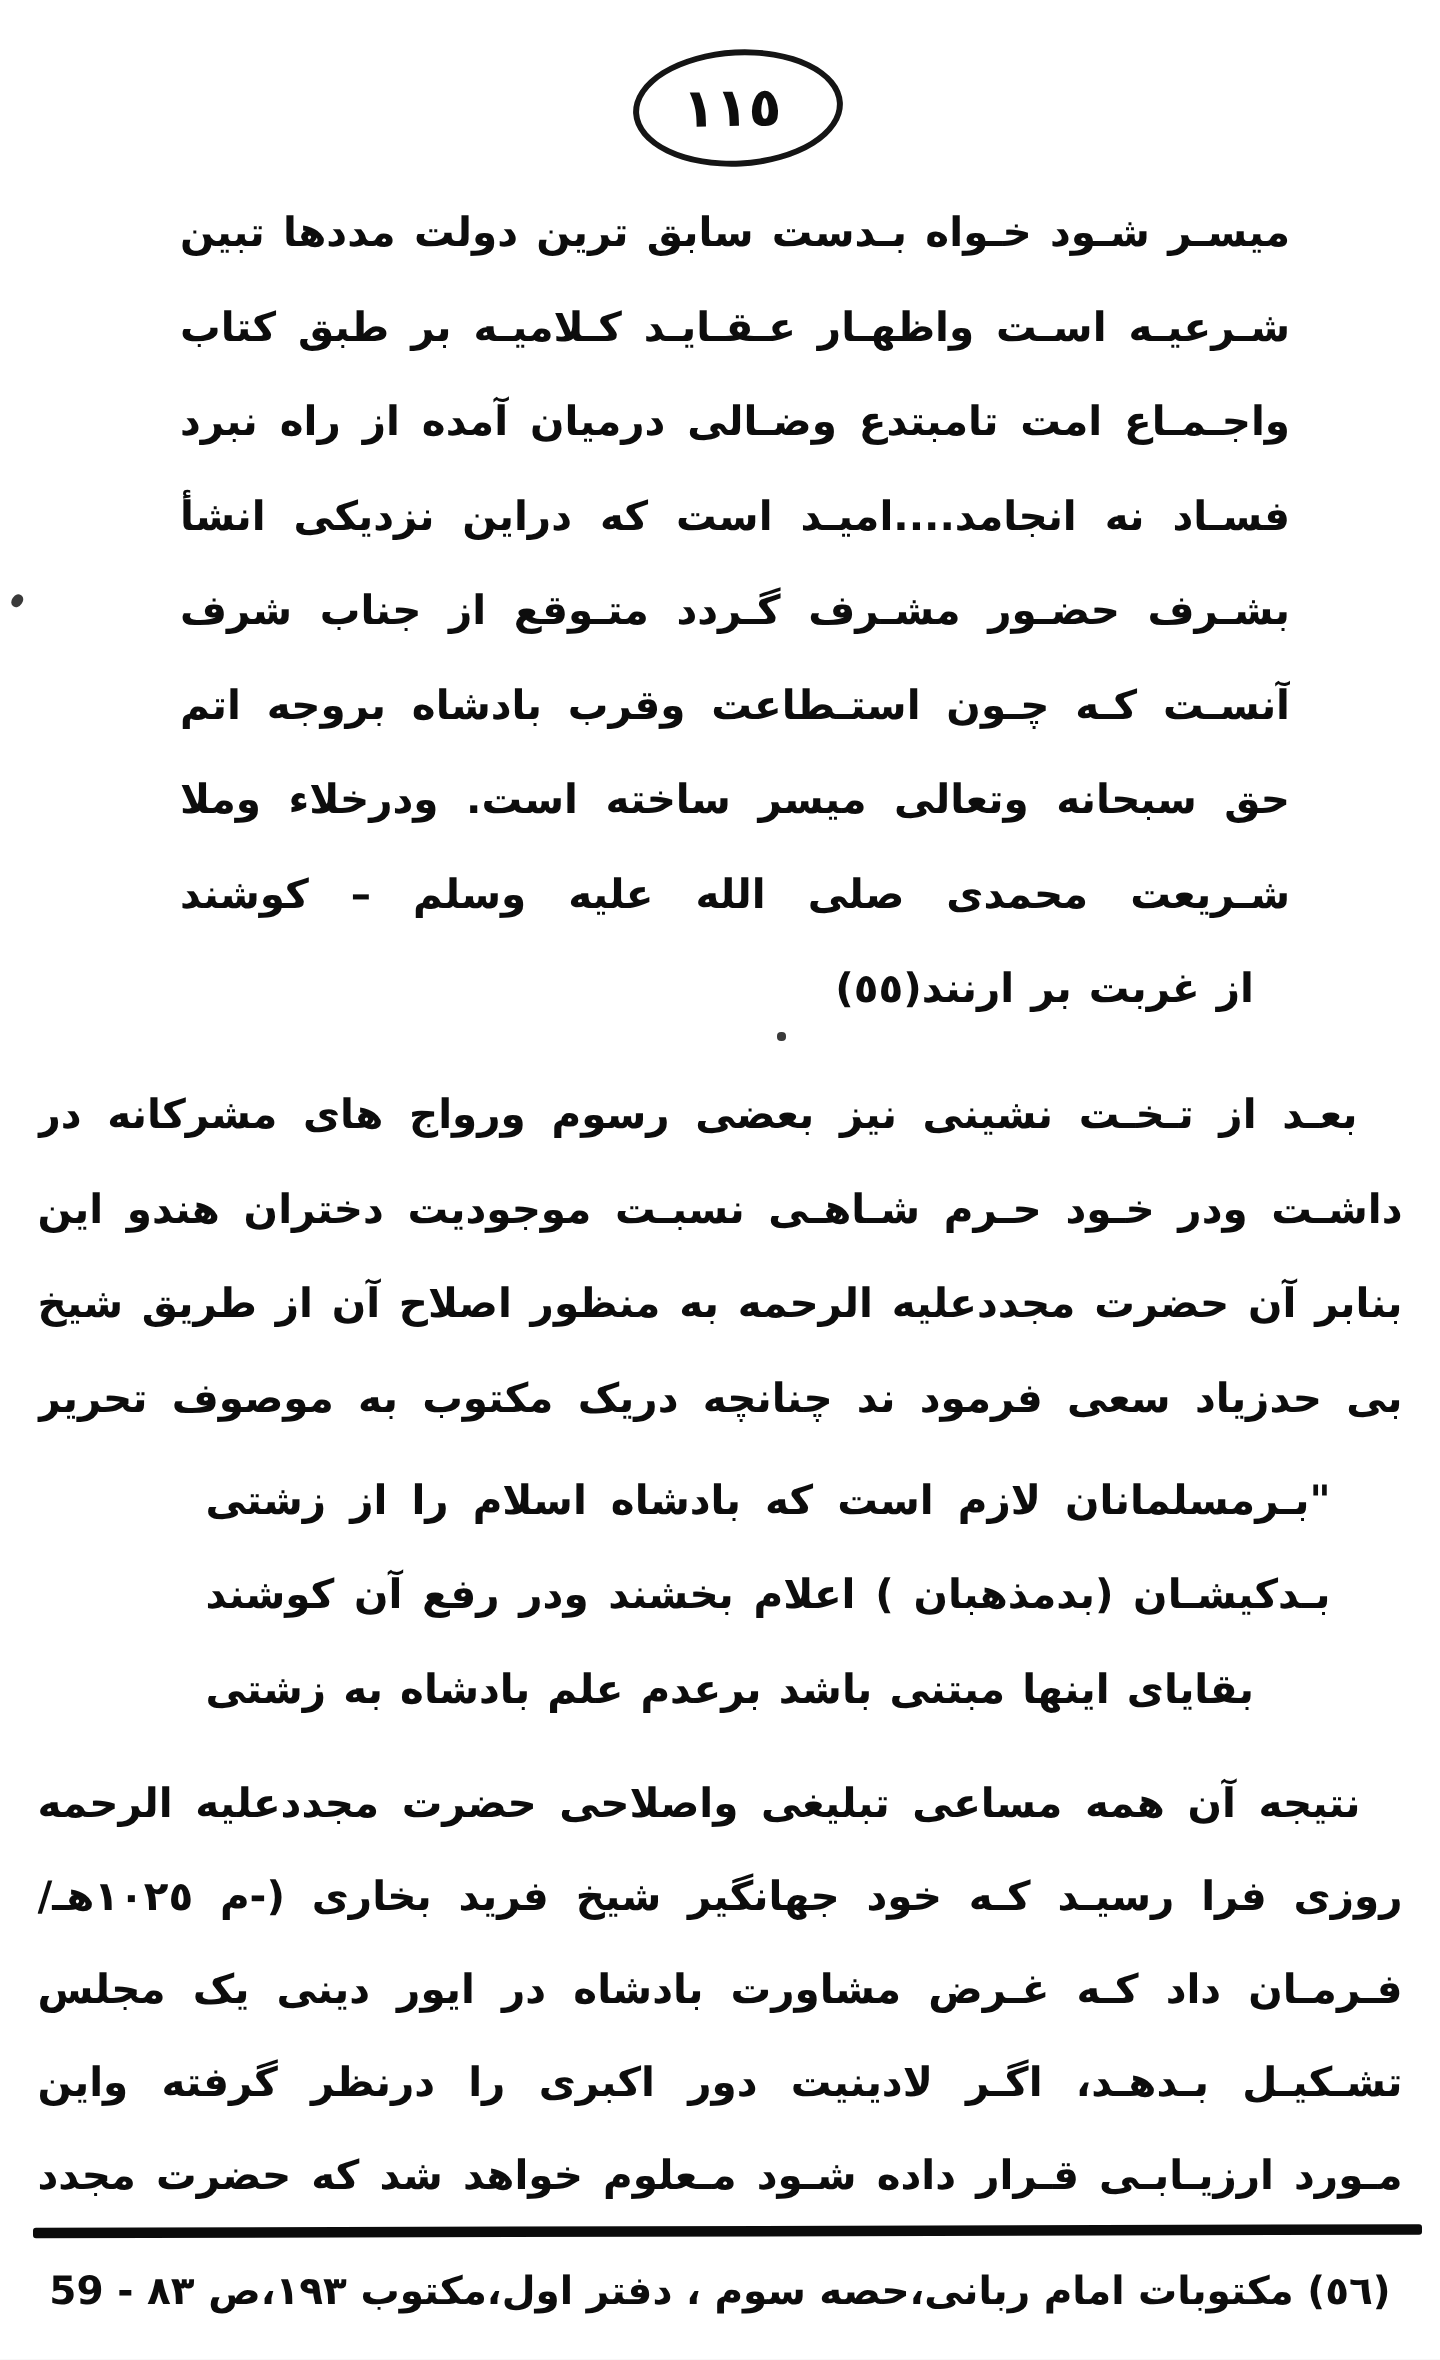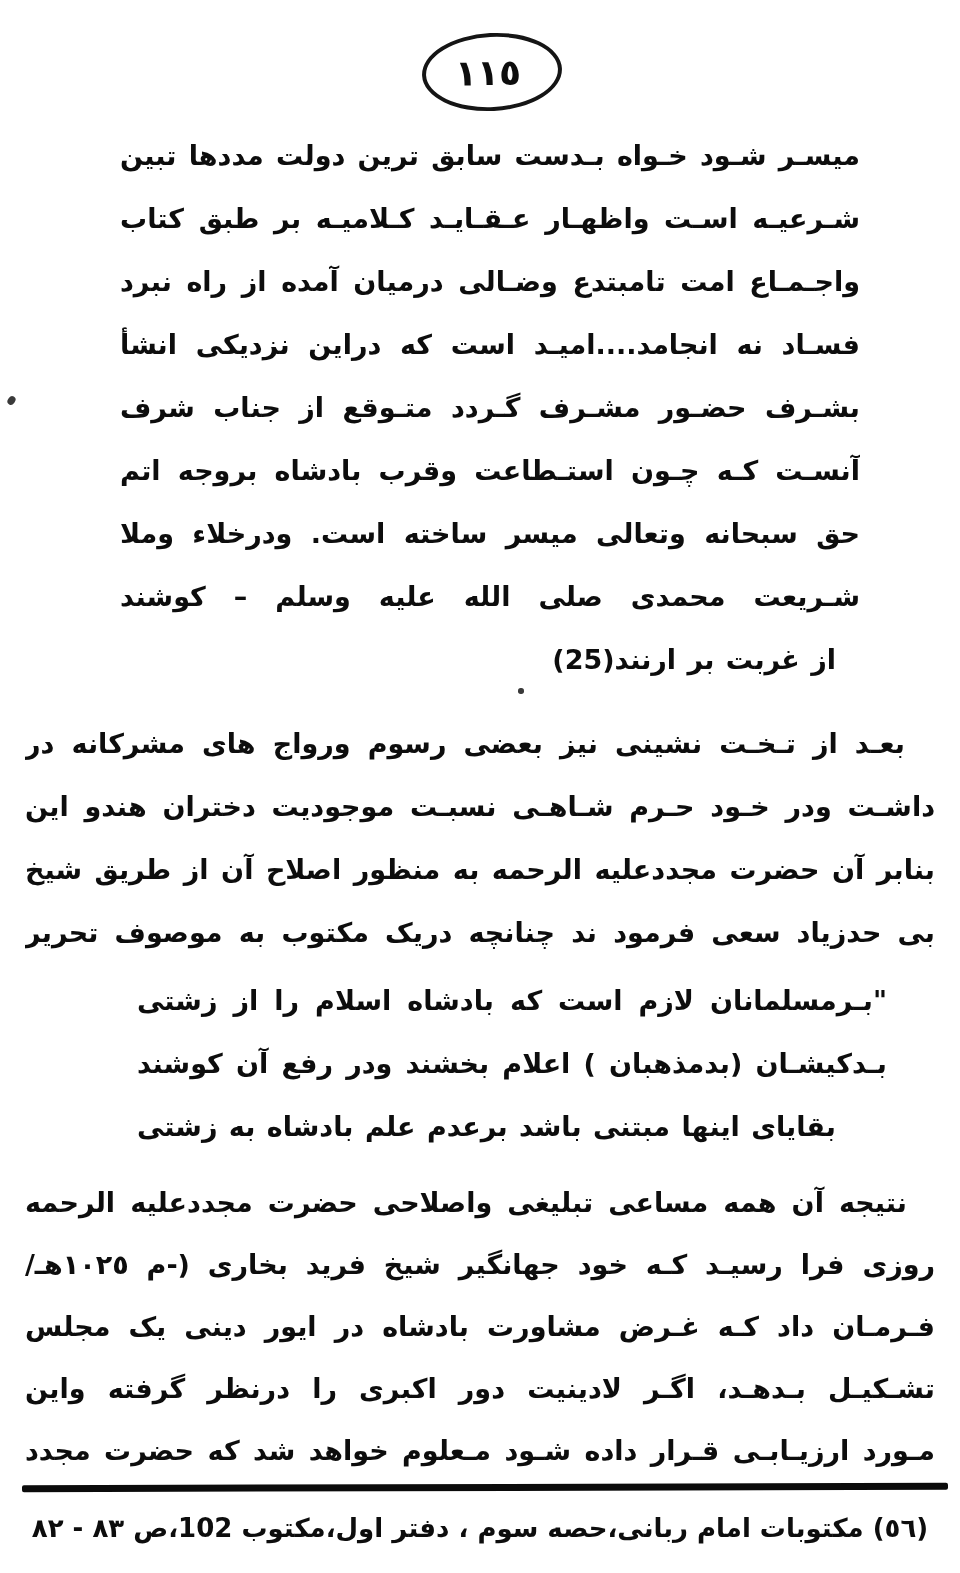--- a/index.html
+++ b/index.html
@@ -94,21 +94,21 @@
 
   <div class="text-block quote1">
     <div class="ln">میسـر شـود خـواه بـدست سابق ترین دولت مددها تبین مسایل</div>
     <div class="ln">شـرعیـه اسـت واظهـار عـقـایـد کـلامیـه بر طبق کتاب وسنت</div>
     <div class="ln">واجـمـاع امت تامبتدع وضـالی درمیان آمده از راه نبرد و کار به</div>
     <div class="ln">فسـاد نه انجامد....امیـد است که دراین نزدیکی انشأ الله العزیز</div>
     <div class="ln">بشـرف حضـور مشـرف گـردد متـوقع از جناب شرف ایشان</div>
     <div class="ln">آنسـت کـه چـون استـطاعت وقرب بادشاه بروجه اتم ایشان را</div>
     <div class="ln">حق سبحانه وتعالی میسر ساخته است. ودرخلاء وملا درترویج</div>
     <div class="ln">شـریعت محمدی صلی الله علیه وسلم – کوشند ومسلمانان را</div>
-    <div class="ln ln--right">از غربت بر ارنند(25)</div>
+    <div class="ln ln--right">از غربت بر ارنند(٥٥)</div>
   </div>
 
   <div class="text-block para1">
     <div class="ln" style="text-indent:30px">بعـد از تـخـت نشینی نیز بعضی رسوم ورواج های مشرکانه در سلطنت ادامه</div>
     <div class="ln">داشـت ودر خـود حـرم شـاهـی نسبـت موجودیت دختران هندو این رسوم عام بود</div>
     <div class="ln">بنابر آن حضرت مجددعلیه الرحمه به منظور اصلاح آن از طریق شیخ فرید بخاری</div>
     <div class="ln">بی حدزیاد سعی فرمود ند چنانچه دریک مکتوب به موصوف تحریر می فرمایند:</div>
   </div>
 
   <div class="text-block quote2">
@@ -120,15 +120,15 @@
   <div class="text-block para2">
     <div class="ln" style="text-indent:28px">نتیجه آن همه مساعی تبلیغی واصلاحی حضرت مجددعلیه الرحمه آن شد که</div>
     <div class="ln">روزی فرا رسیـد کـه خود جهانگیر شیخ فرید بخاری (-م ١٠٢٥هـ/ ١٦١٦ع) را</div>
     <div class="ln">فـرمـان داد کـه غـرض مشاورت بادشاه در ایور دینی یک مجلس علمای دینی را</div>
     <div class="ln">تشـکیـل بـدهـد، اگـر لادینیت دور اکبری را درنظر گرفته واین انقلاب اسلامی</div>
     <div class="ln">مـورد ارزیـابـی قـرار داده شـود مـعلوم خواهد شد که حضرت مجدد علیه الرحمه</div>
   </div>
 
   <div class="footnote-divider"></div>
 
-  <div class="footnote">(٥٦) مکتوبات امام ربانی،حصه سوم ، دفتر اول،مکتوب 102،ص ٨٣ - ٨٢</div>
+  <div class="footnote">(٥٦) مکتوبات امام ربانی،حصه سوم ، دفتر اول،مکتوب ١٩٣،ص ٨٣ - 59</div>
 
 </div>
 
 </body></html>

